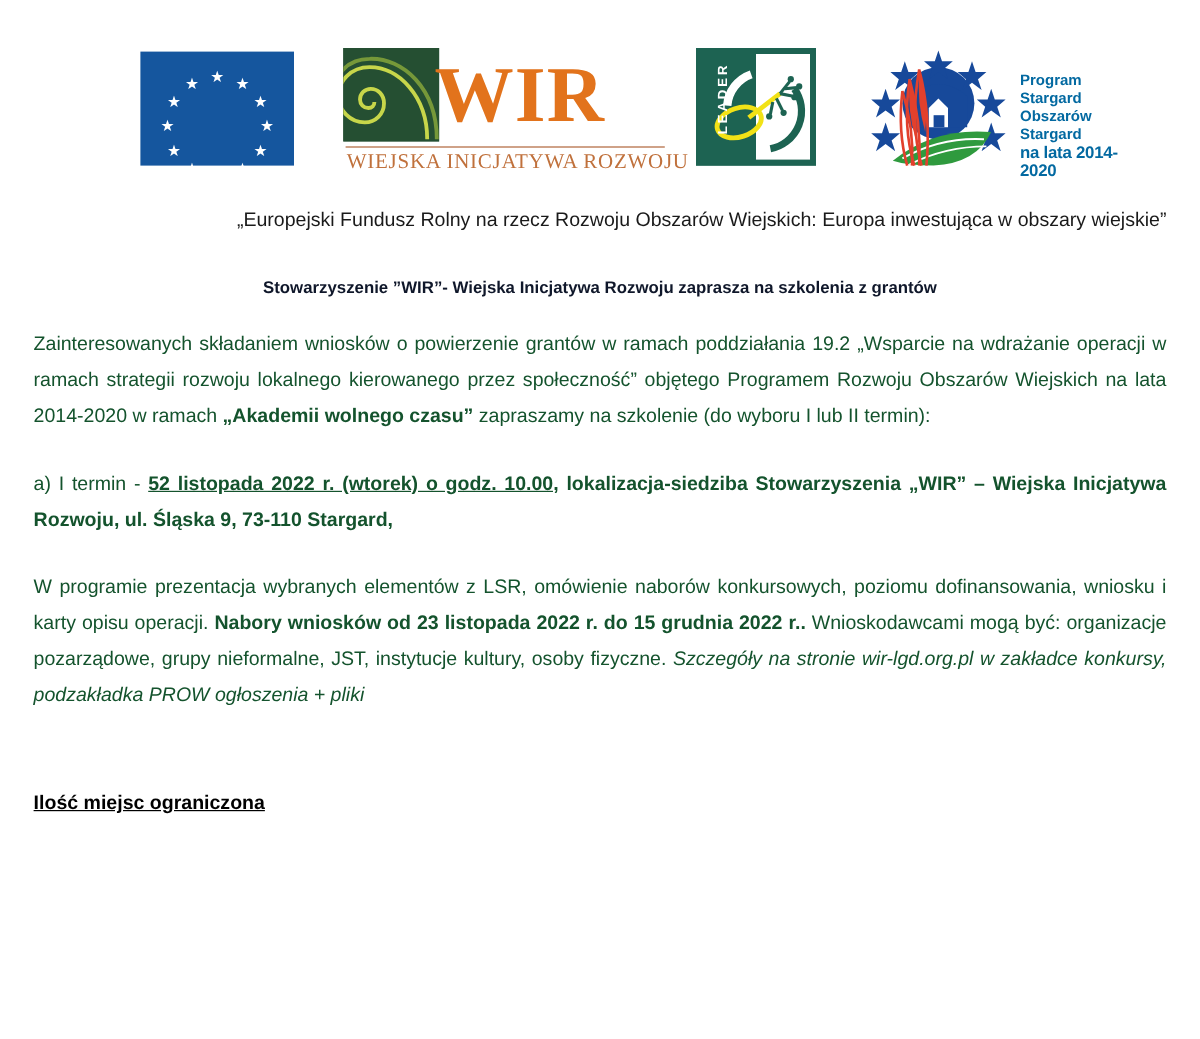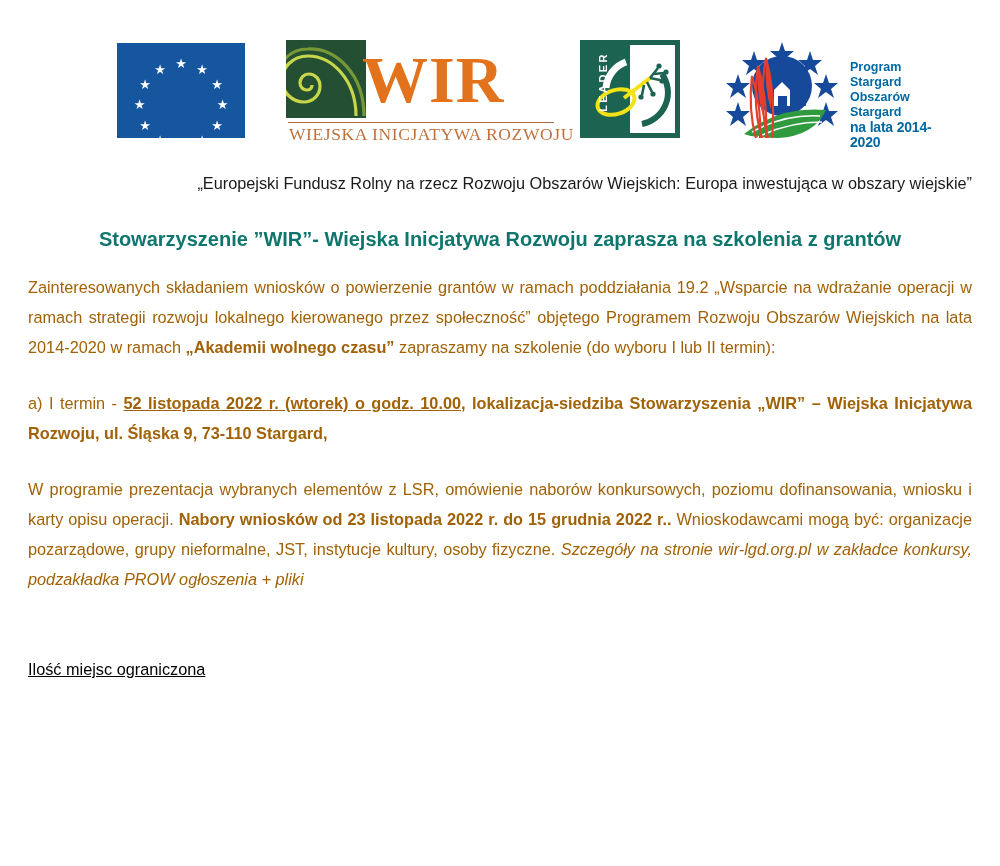--- a/index.html
+++ b/index.html
@@ -144,43 +144,43 @@
   .slogan {
     margin: 20px 0 0 0;
     text-align: right;
     font-size: 16.3px;
     line-height: 22px;
     color: #1a1a1a;
   }
   .headline {
     margin: 34px 0 0 0;
     text-align: center;
-    font-size: 20px;
-    font-weight: 700;
-    color: #0f766e;
+    font-size: 14px;
+    font-weight: 700;
+    color: #0f172a;
     line-height: 22px;
   }
   p.body {
     margin: 22px 0 0 0;
     font-size: 16.3px;
     line-height: 30px;
     text-align: justify;
     text-justify: inter-word;
-    color: #a16207;
+    color: #14532d;
   }
   p.term { margin-top: 26px; }
   p.tight { margin-top: 12px; }
   .b { font-weight: 700; }
   .bu { font-weight: 700; text-decoration: underline; }
   .i { font-style: italic; }
   .closing {
     margin: 62px 0 0 0;
     font-size: 16.3px;
     line-height: 26px;
-    font-weight: 400;
+    font-weight: 700;
     text-decoration: underline;
   }
 </style>
 </head>
 <body>
 
 <div class="page">
 
   <div class="logo-band">
 

